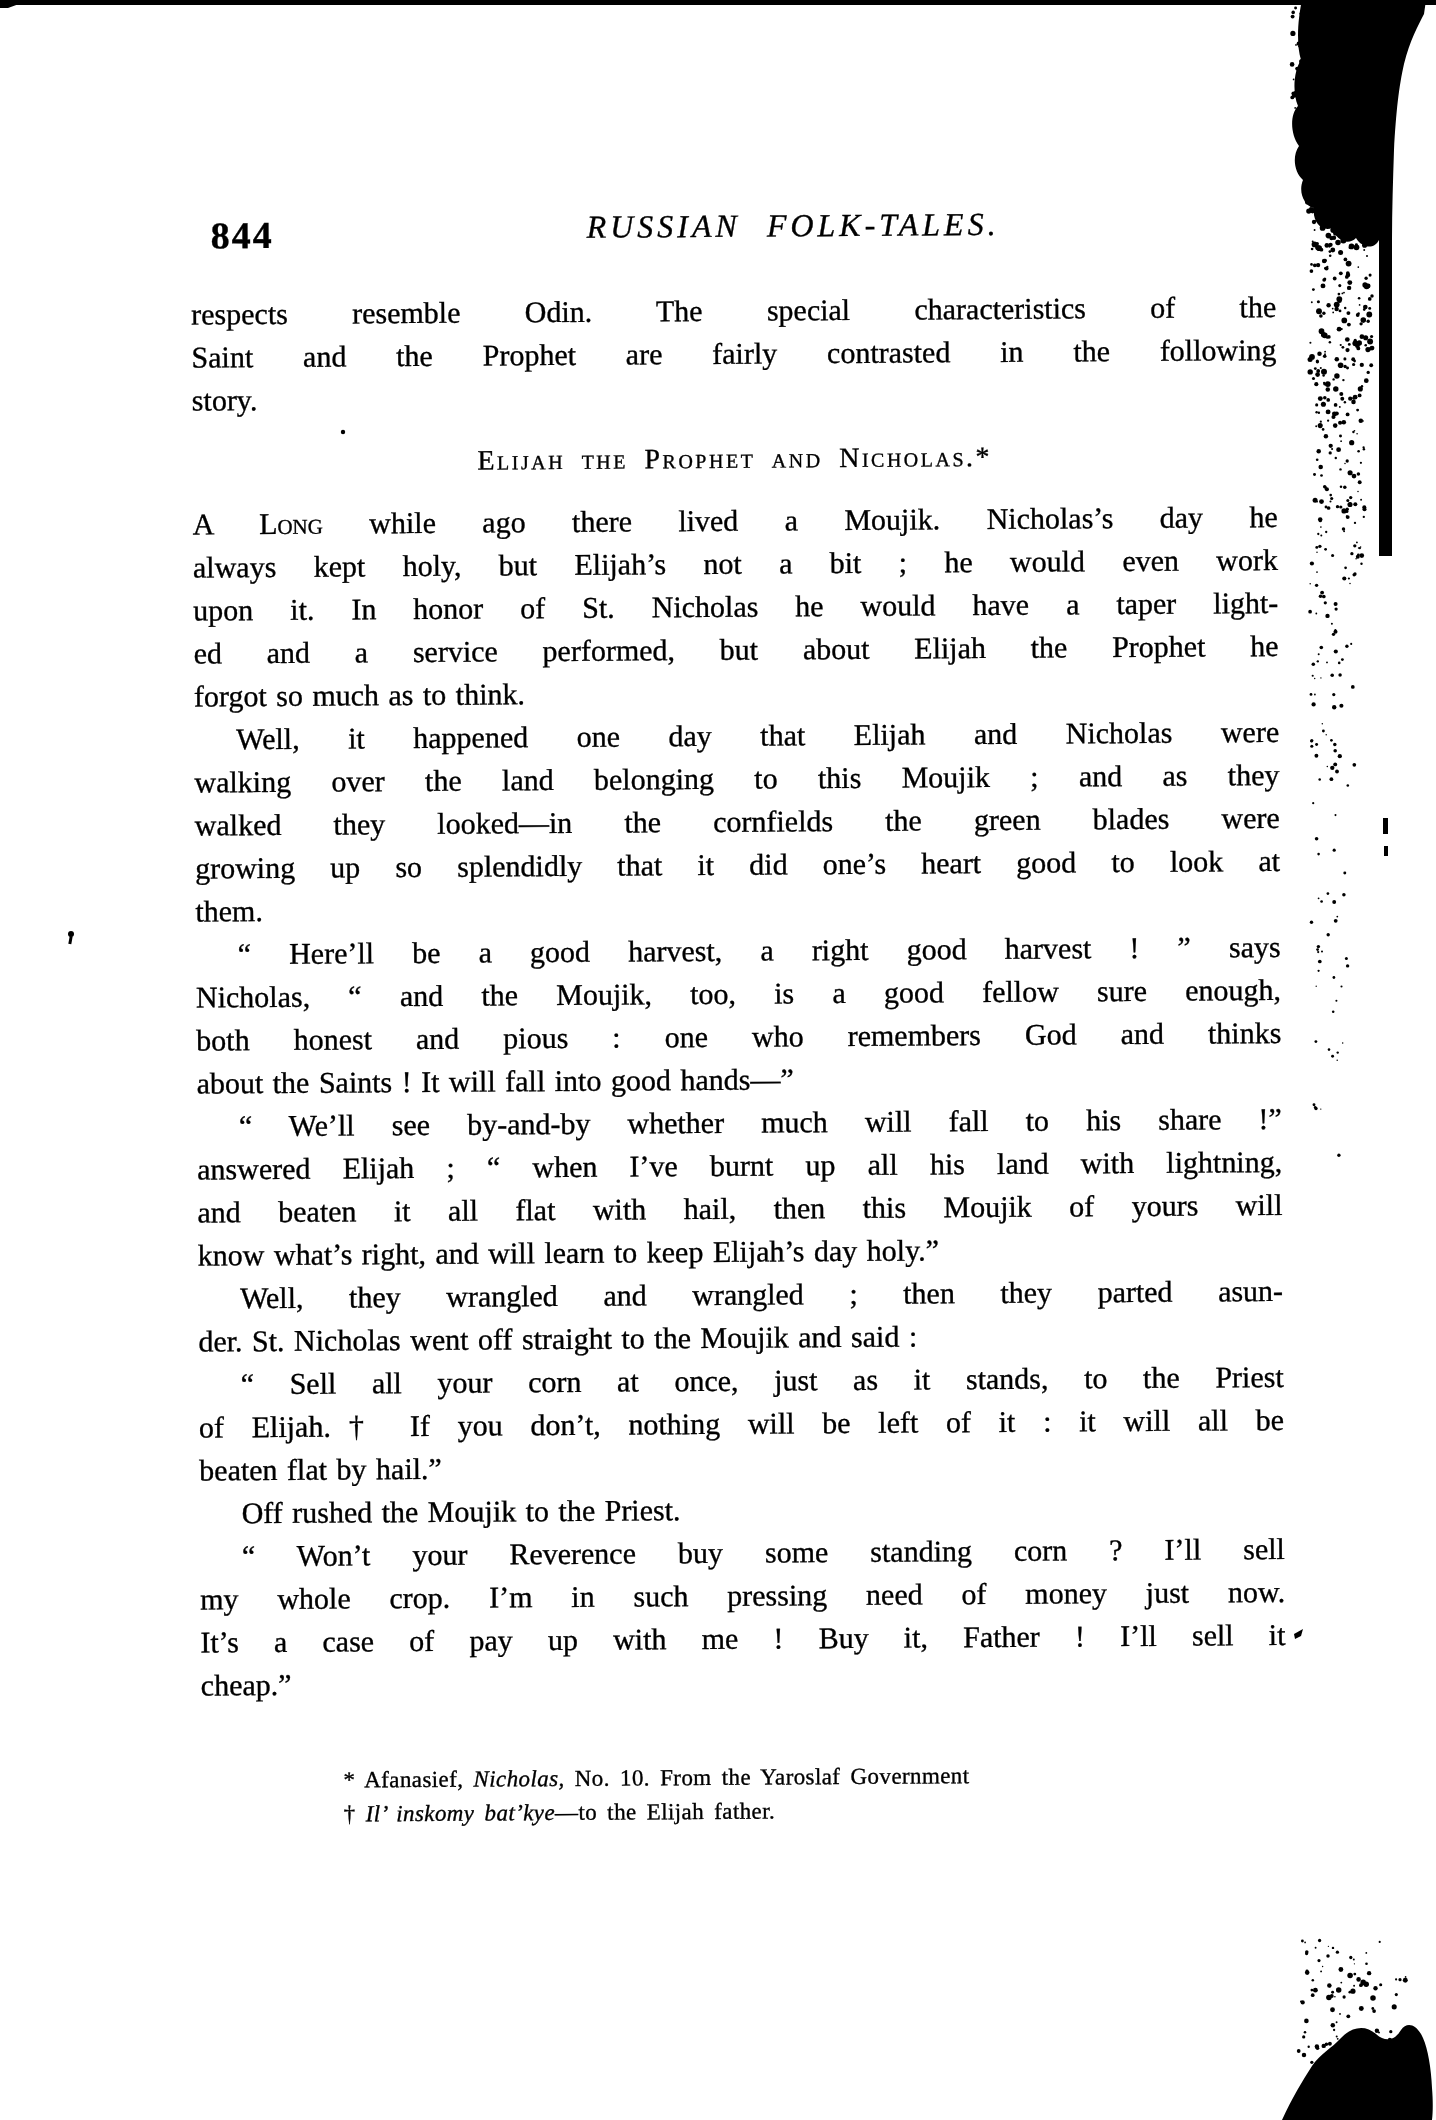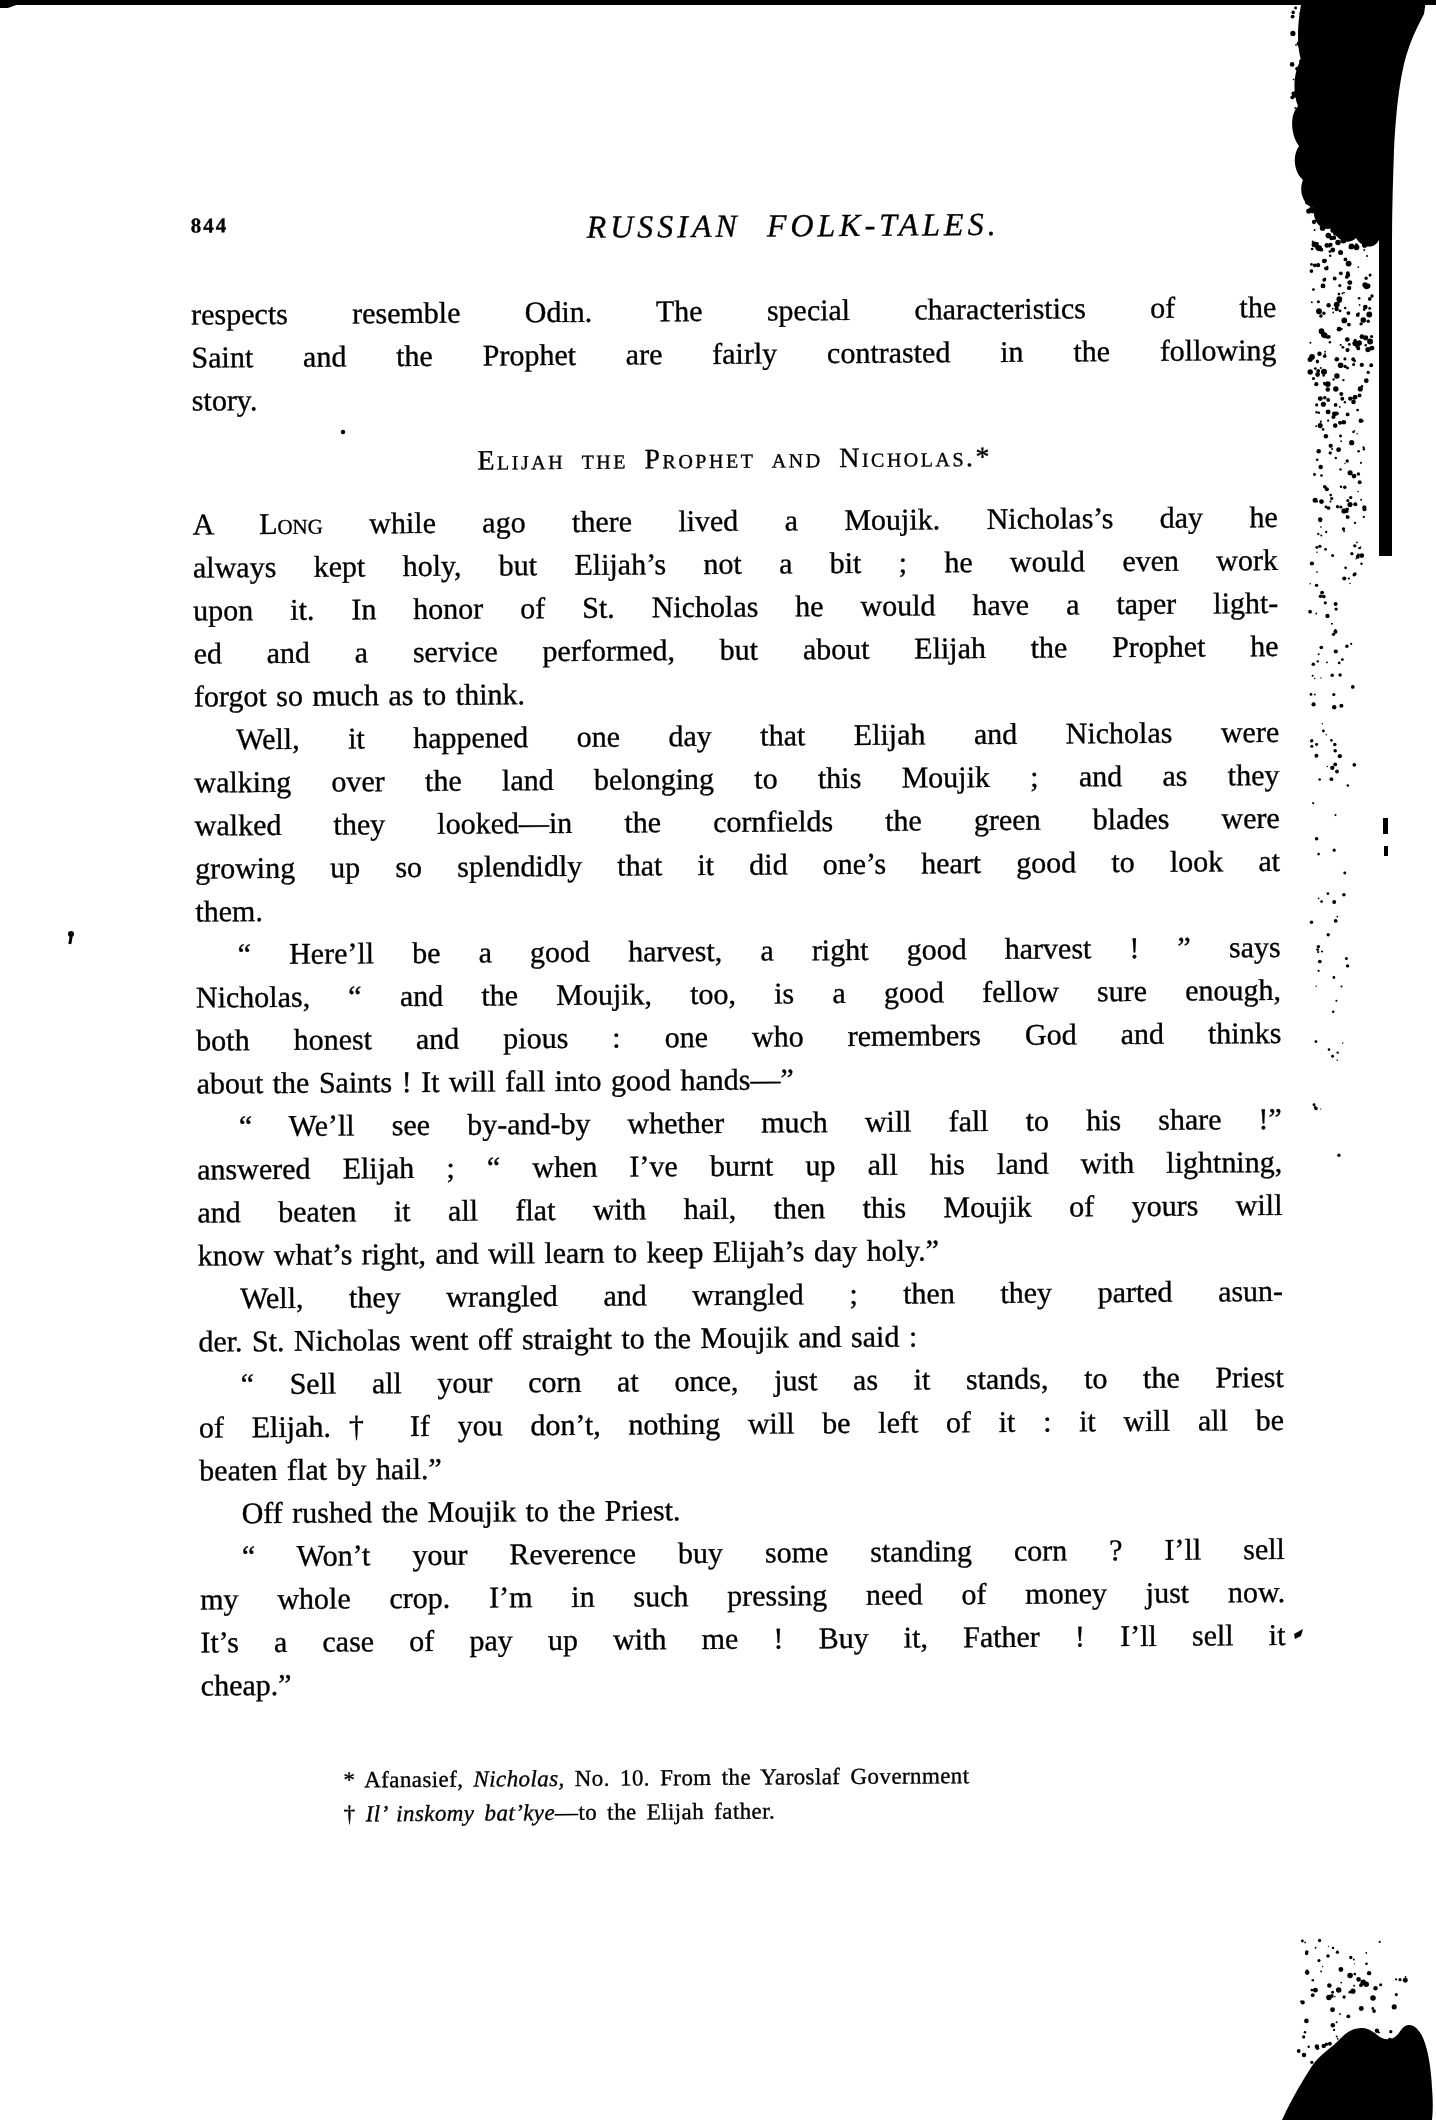--- a/index.html
+++ b/index.html
@@ -6,21 +6,21 @@
   body{
     width:1436px;height:2120px;background:#ffffff;position:relative;overflow:hidden;
     font-family:"Liberation Serif", serif;color:#000;
   }
   .content{
     position:absolute;left:0;top:0;width:1436px;height:2120px;
     transform:rotate(-0.4deg);transform-origin:700px 1000px;
     -webkit-text-stroke:0.35px #000;
   }
   .header{position:absolute;left:196px;top:208px;width:1085px;height:44px;}
-  .pagenum{position:absolute;left:0;top:2px;font-size:21px;font-weight:700;letter-spacing:2px;}
+  .pagenum{position:absolute;left:20px;top:2px;font-size:38px;font-weight:700;letter-spacing:2px;}
   .running{
     position:absolute;left:60px;right:-60px;top:0;text-align:center;
     font-style:italic;font-size:32px;letter-spacing:4px;word-spacing:14px;
   }
   .intro{position:absolute;left:196px;top:289px;width:1085px;}
   .heading{
     position:absolute;left:196px;top:443px;width:1085px;text-align:center;
     font-variant:small-caps;font-size:28px;letter-spacing:2.5px;word-spacing:7px;
   }
   .bodytext{position:absolute;left:196px;top:499px;width:1085px;}

